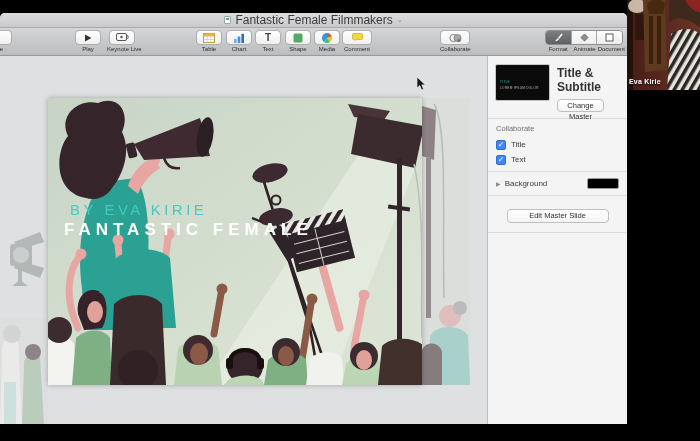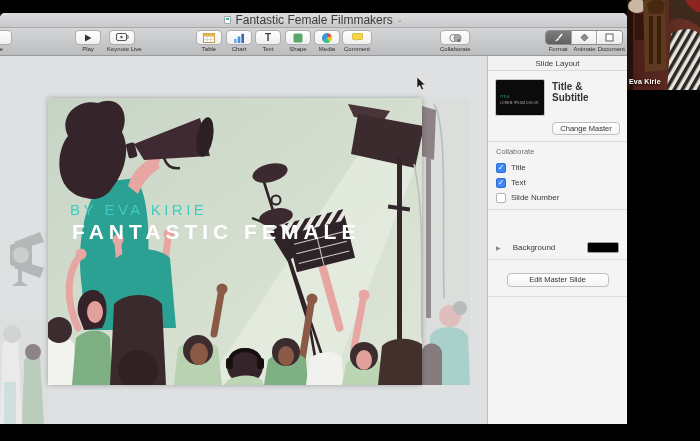--- a/index.html
+++ b/index.html
@@ -28,46 +28,46 @@
   .seglabels{display:flex;width:80px;margin-top:1px;}
   .seglabels span{flex:1;font-size:6px;color:#2e2e2e;text-align:center;white-space:nowrap;}
 
   
   .content{position:relative;height:368px;display:flex;}
   .canvas{position:relative;width:487px;height:368px;background:#dfe0e2;overflow:hidden;}
   .slide{position:absolute;left:48px;top:42px;width:374px;height:287px;box-shadow:0 0 5px rgba(0,0,0,.28);overflow:hidden;}
   .slide svg{display:block;}
   .slide-text{position:absolute;left:0;top:0;width:100%;height:100%;pointer-events:none;}
   .byline{position:absolute;left:22px;top:103px;font-size:15px;font-weight:normal;letter-spacing:3.5px;color:#41cbc2;}
-  .big-title{position:absolute;left:24px;font-size:21px;font-weight:bold;letter-spacing:5px;color:#ffffff;white-space:nowrap;}
+  .big-title{position:absolute;left:16px;font-size:17px;font-weight:bold;letter-spacing:5px;color:#ffffff;white-space:nowrap;}
   .t1{top:122px;} .t2{top:154px;}
   .faded{position:absolute;opacity:.55;}
   .cursor{position:absolute;left:417px;top:21px;}
 
   
   .sidebar{position:relative;width:140px;height:368px;background:#f4f4f4;border-left:1px solid #bfbfc1;}
   .sb-header{height:15px;background:#f2f2f2;border-bottom:1px solid #d9d9d9;display:flex;align-items:center;justify-content:center;font-size:8px;color:#3c3c3c;}
   .master-row{display:flex;padding:8px 7px 6px 7px;gap:7px;}
   .thumb{width:55px;height:37px;background:#0b0b0b;border:1px solid #c6c6c6;border-radius:2px;position:relative;overflow:hidden;}
   .thumb .tt{position:absolute;left:4px;top:15px;font-size:5px;transform:scale(.62);transform-origin:left top;color:#35b0a5;letter-spacing:.5px;white-space:nowrap;}
   .thumb .ts{position:absolute;left:4px;top:21px;font-size:5px;transform:scale(.62);transform-origin:left top;color:#b9b9b9;letter-spacing:.5px;white-space:nowrap;}
   .master-info{flex:1;padding-top:2px;}
-  .master-name{font-size:10px;font-weight:bold;color:#333;margin-bottom:19px;}
+  .master-name{font-size:12px;font-weight:bold;color:#333;margin-bottom:5px;}
   .btn{background:linear-gradient(#ffffff,#f4f4f5);border:1px solid #bfbfc1;border-radius:4px;font-size:7.5px;color:#333;text-align:center;}
-  .change-btn{width:68px;height:13px;line-height:11px;}
+  .change-btn{width:47px;height:13px;line-height:11px;}
   .divider{height:1px;background:#dcdcdc;margin:0;}
   .appearance{padding:5px 8px 4px 8px;}
   .ap-label{font-size:7.5px;color:#6f6f6f;margin-bottom:4px;}
   .check-row{display:flex;align-items:center;gap:5px;height:15px;}
   .checkbox{width:10px;height:10px;border:1px solid #b3b3b5;border-radius:2px;background:#fff;display:flex;align-items:center;justify-content:center;}
   .checkbox .tick{display:none;color:#fff;font-size:8px;line-height:8px;}
   .checkbox.checked{background:#3f87f5;border-color:#2f6ed6;}
   .checkbox.checked .tick{display:block;}
   .check-label{font-size:8px;color:#3a3a3a;}
-  .bg-row{display:flex;align-items:center;padding:6px 8px;gap:12px;margin-top:26px;}
+  .bg-row{display:flex;align-items:center;padding:6px 8px;gap:4px;}
   .disclosure{font-size:6px;color:#8a8a8a;}
   .bg-label{font-size:8px;color:#3a3a3a;flex:1;}
   .color-well{width:32px;height:11px;border:1px solid #9a9a9c;border-radius:2px;}
   .edit-master-wrap{padding:8px 0 9px 0;text-align:center;}
   .edit-btn{display:inline-block;width:102px;height:14px;line-height:12px;}
 
   
   .video{position:absolute;left:627px;top:0;width:73px;height:90px;overflow:hidden;background:#3a1613;}
   .video svg{display:block;}
   .video-name{position:absolute;left:2px;bottom:5px;font-size:7px;color:#fff;text-shadow:0 1px 2px rgba(0,0,0,.8);font-weight:bold;letter-spacing:.2px;}
@@ -366,21 +366,20 @@
             <div class="big-title t1">FANTASTIC FEMALE</div>
           </div>
         </div>
 
         <svg class="cursor" width="10" height="14" viewBox="0 0 10 14">
           <polygon points="0,0 0,11 2.8,8.6 4.6,13 6.6,12.1 4.8,7.9 8.4,7.9" fill="#1a1a1a" stroke="#fff" stroke-width="0.6"></polygon>
         </svg>
       </div>
 
       <div class="sidebar">
-        <div class="sb-header">Slide Layout</div>
 
         <div class="master-row">
           <div class="thumb">
             <div class="tt">TITLE</div>
             <div class="ts">LOREM IPSUM DOLOR</div>
           </div>
           <div class="master-info">
             <div class="master-name">Title &amp; Subtitle</div>
             <div class="btn change-btn">Change Master</div>
           </div>
@@ -395,24 +394,20 @@
             <span class="checkbox checked">
                 <span class="tick">✓</span>
               </span>
             <span class="check-label">Title</span>
           </div>
           <div class="check-row">
             <span class="checkbox checked">
                 <span class="tick">✓</span>
               </span>
             <span class="check-label">Text</span>
-          </div>
-          <div class="check-row">
-            <span class="checkbox"></span>
-            <span class="check-label">Slide Number</span>
           </div>
         </div>
 
         <div class="divider"></div>
 
         <div class="bg-row">
           <span class="disclosure">▶</span>
           <span class="bg-label">Background</span>
           <span class="color-well" style="background:#000000;"></span>
         </div>

